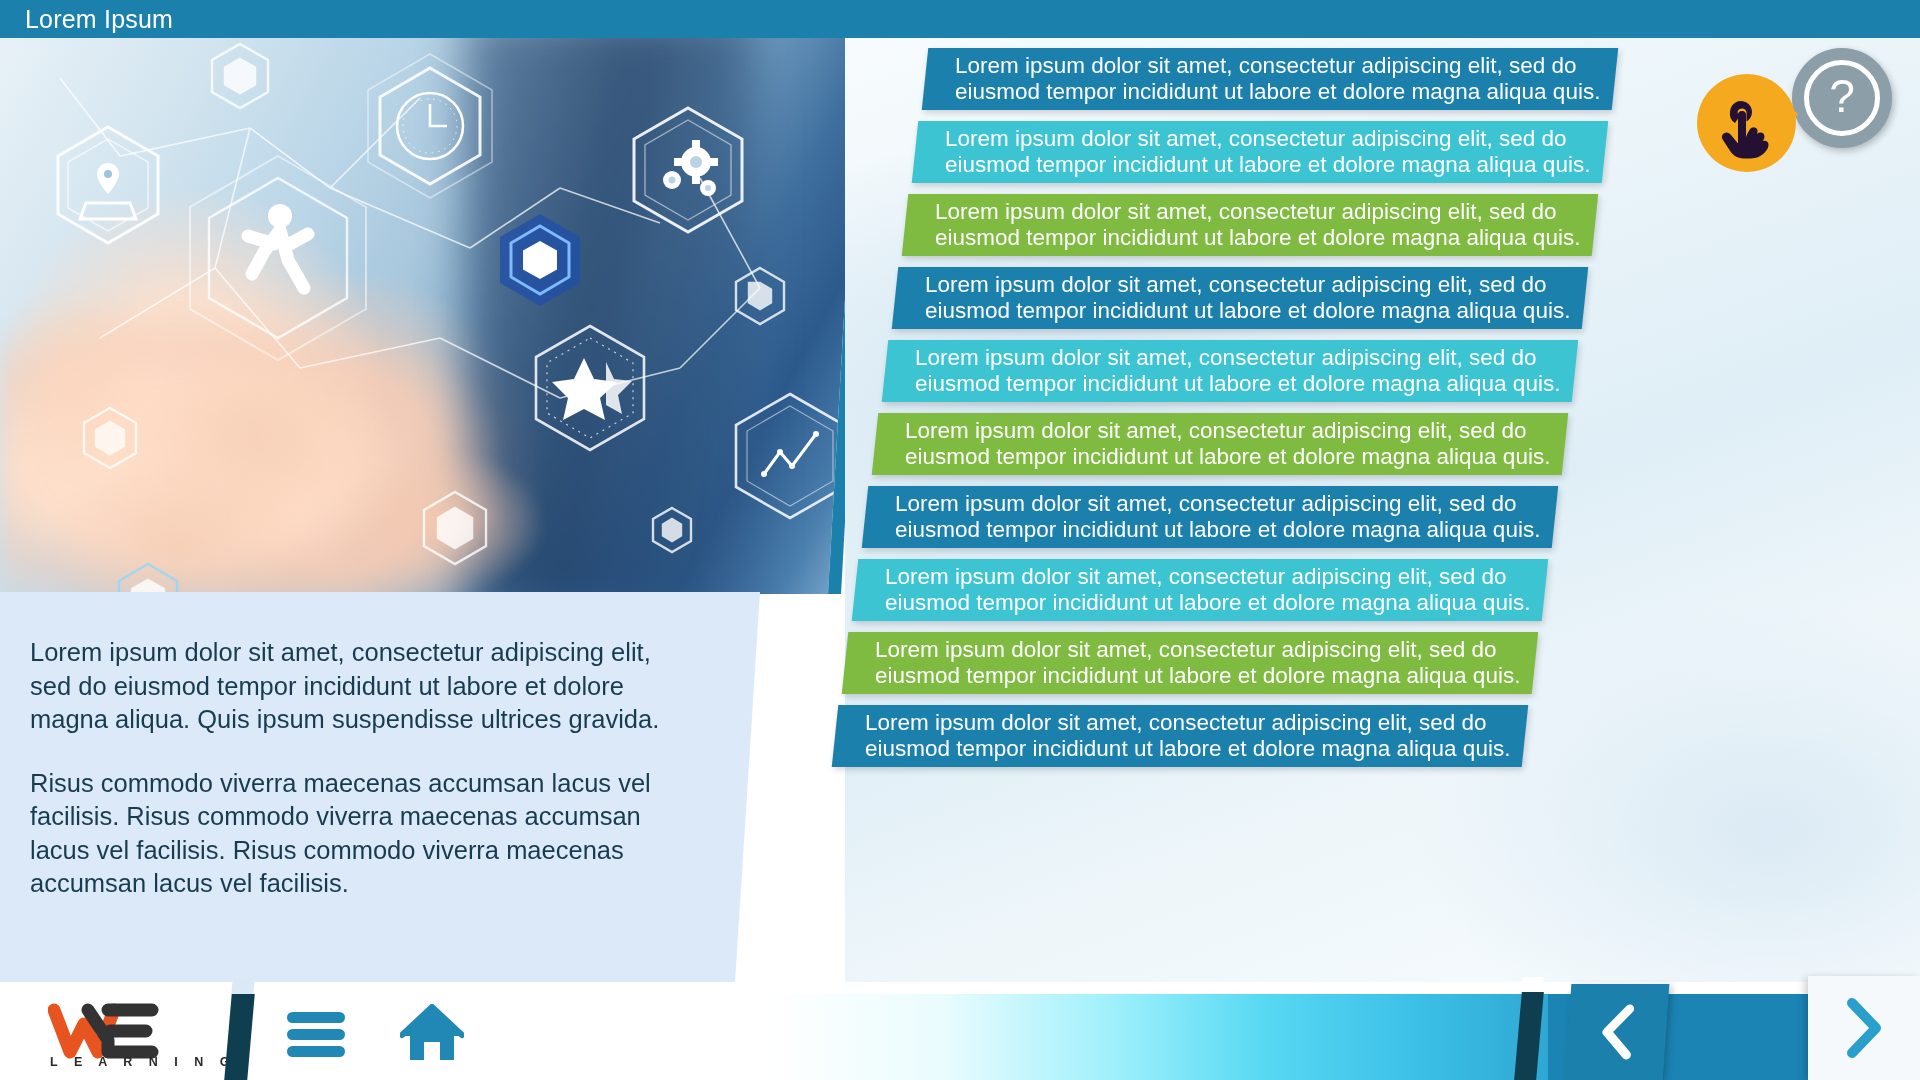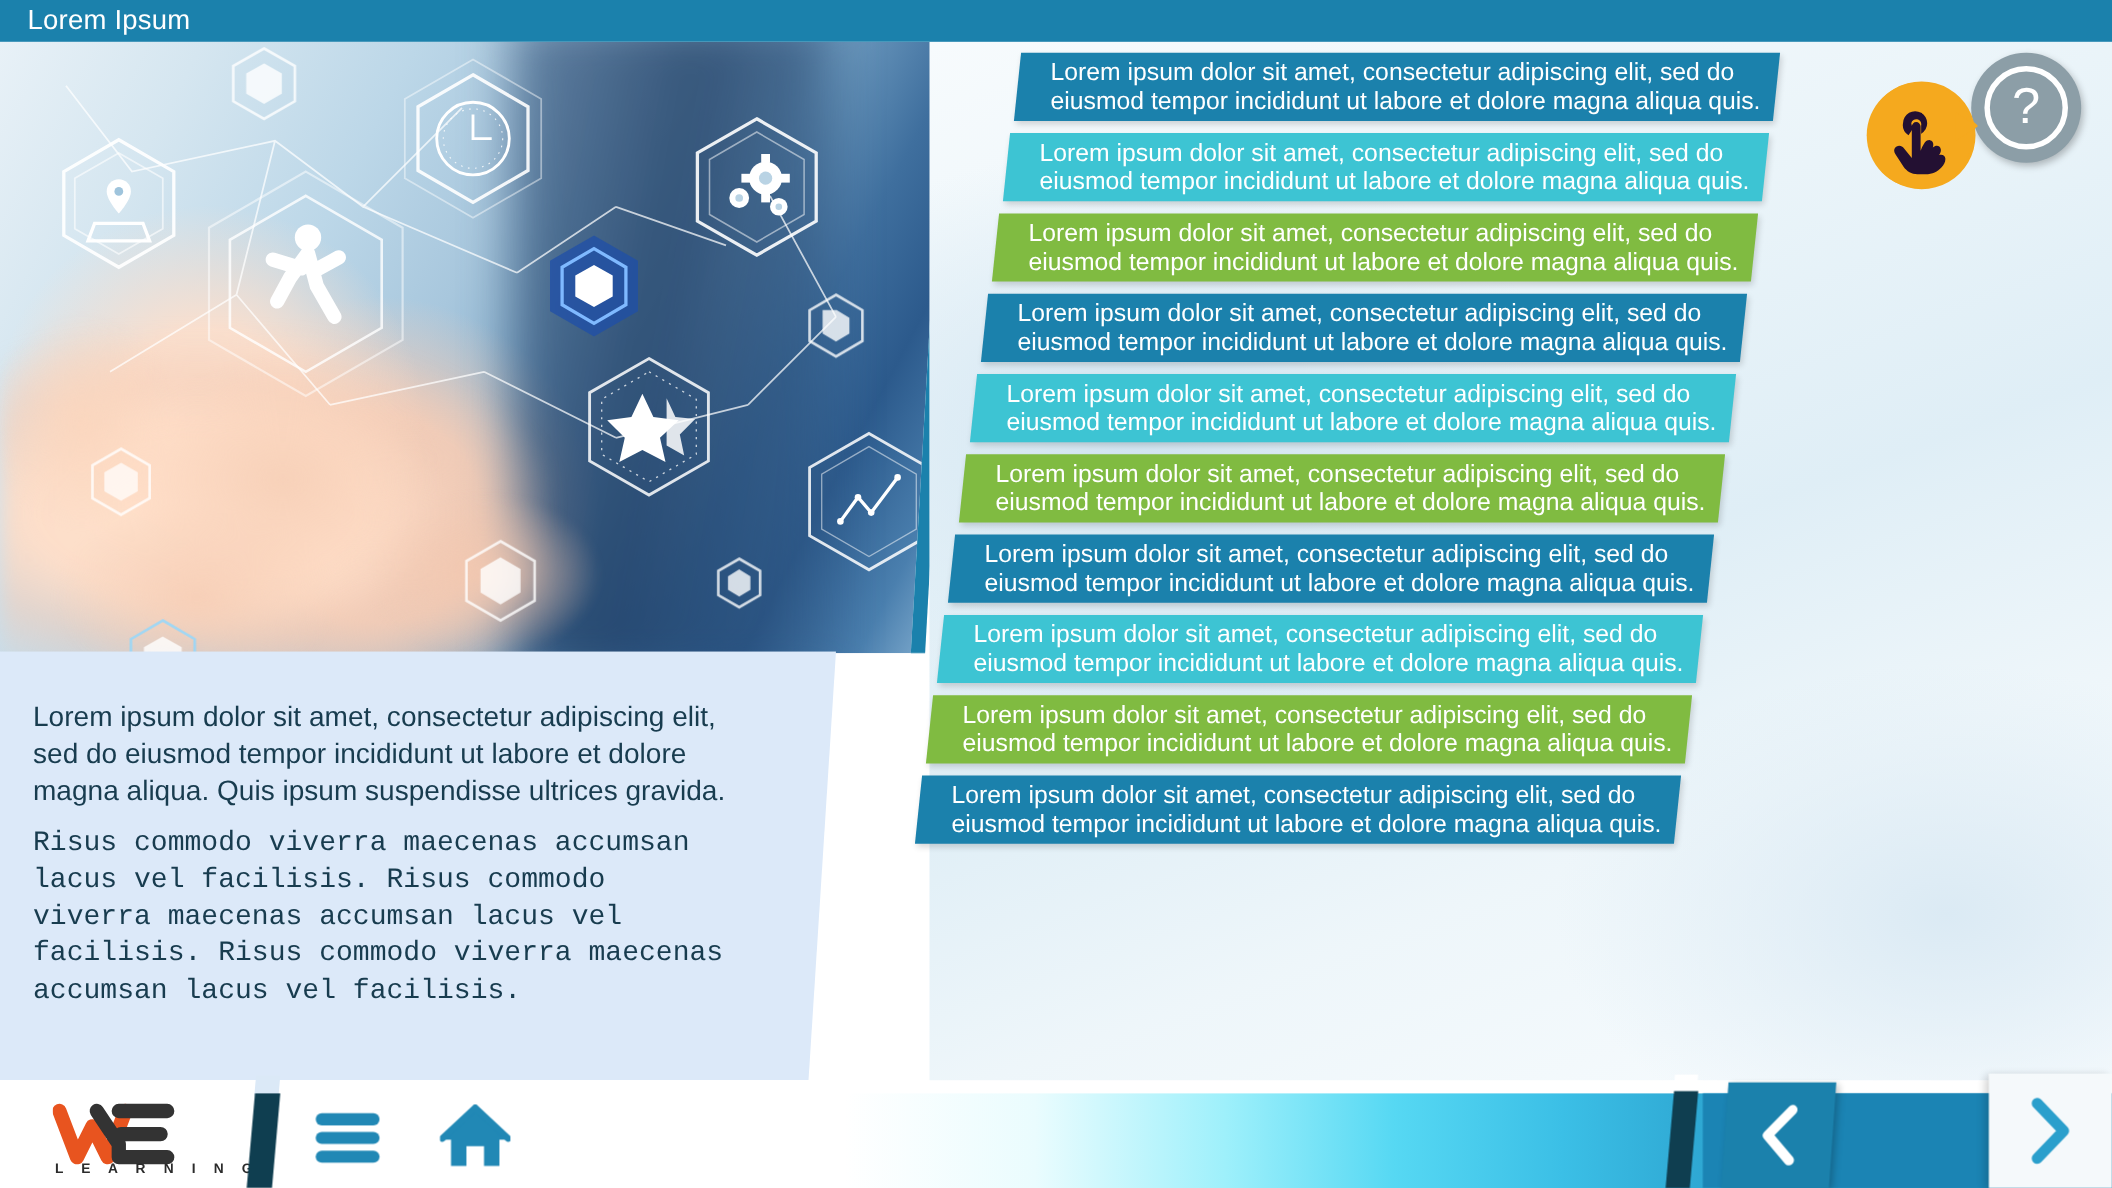--- a/index.html
+++ b/index.html
@@ -65,21 +65,21 @@
   
   .text-panel {
     position:absolute; left:0; top:592px; width:760px; height:390px;
     background:#dce9f9;
     clip-path: polygon(0 0, 760px 0, 735px 390px, 0 390px);
     padding:44px 60px 0 30px;
   }
   .text-panel p {
     color:#183c4f; font-size:25.5px; line-height:33.5px; max-width:640px;
   }
-  .text-panel p + p { margin-top:13px;font-family:Liberation Mono, monospace; }
+  .text-panel p + p { margin-top:30px; }
 
   
   .right-panel {
     position:absolute; left:845px; top:38px; width:1075px; height:944px;
     background:
       radial-gradient(ellipse 60% 45% at 18% 38%, #d3e6f2 0%, rgba(211,230,242,0) 62%),
       radial-gradient(ellipse 55% 40% at 86% 84%, #dbeaf4 0%, rgba(219,234,244,0) 60%),
       linear-gradient(160deg,#f7fbfd 0%, #eaf4f9 30%, #dfeef6 52%, #eef6fa 72%, #f8fcfe 100%);
   }
   .bars { position:absolute; left:0; top:0; width:100%; height:100%; }

